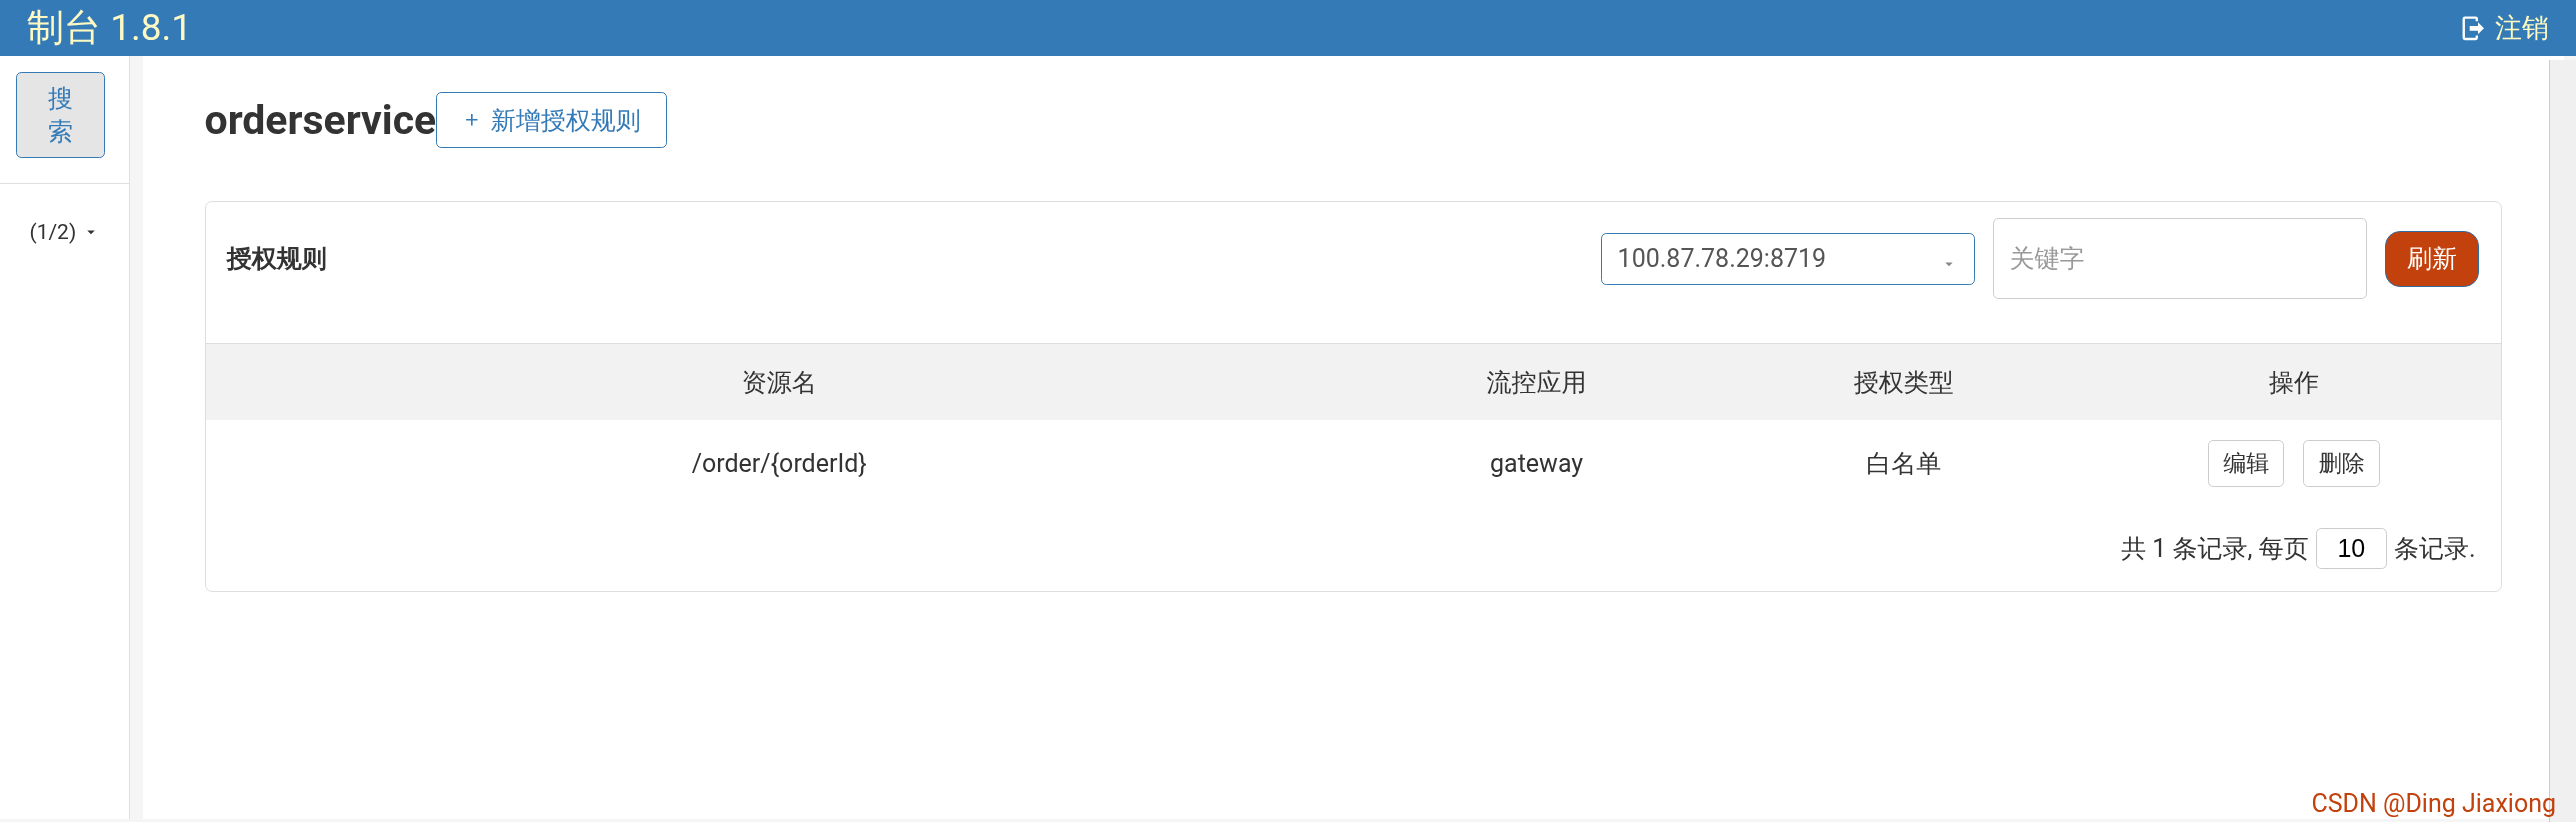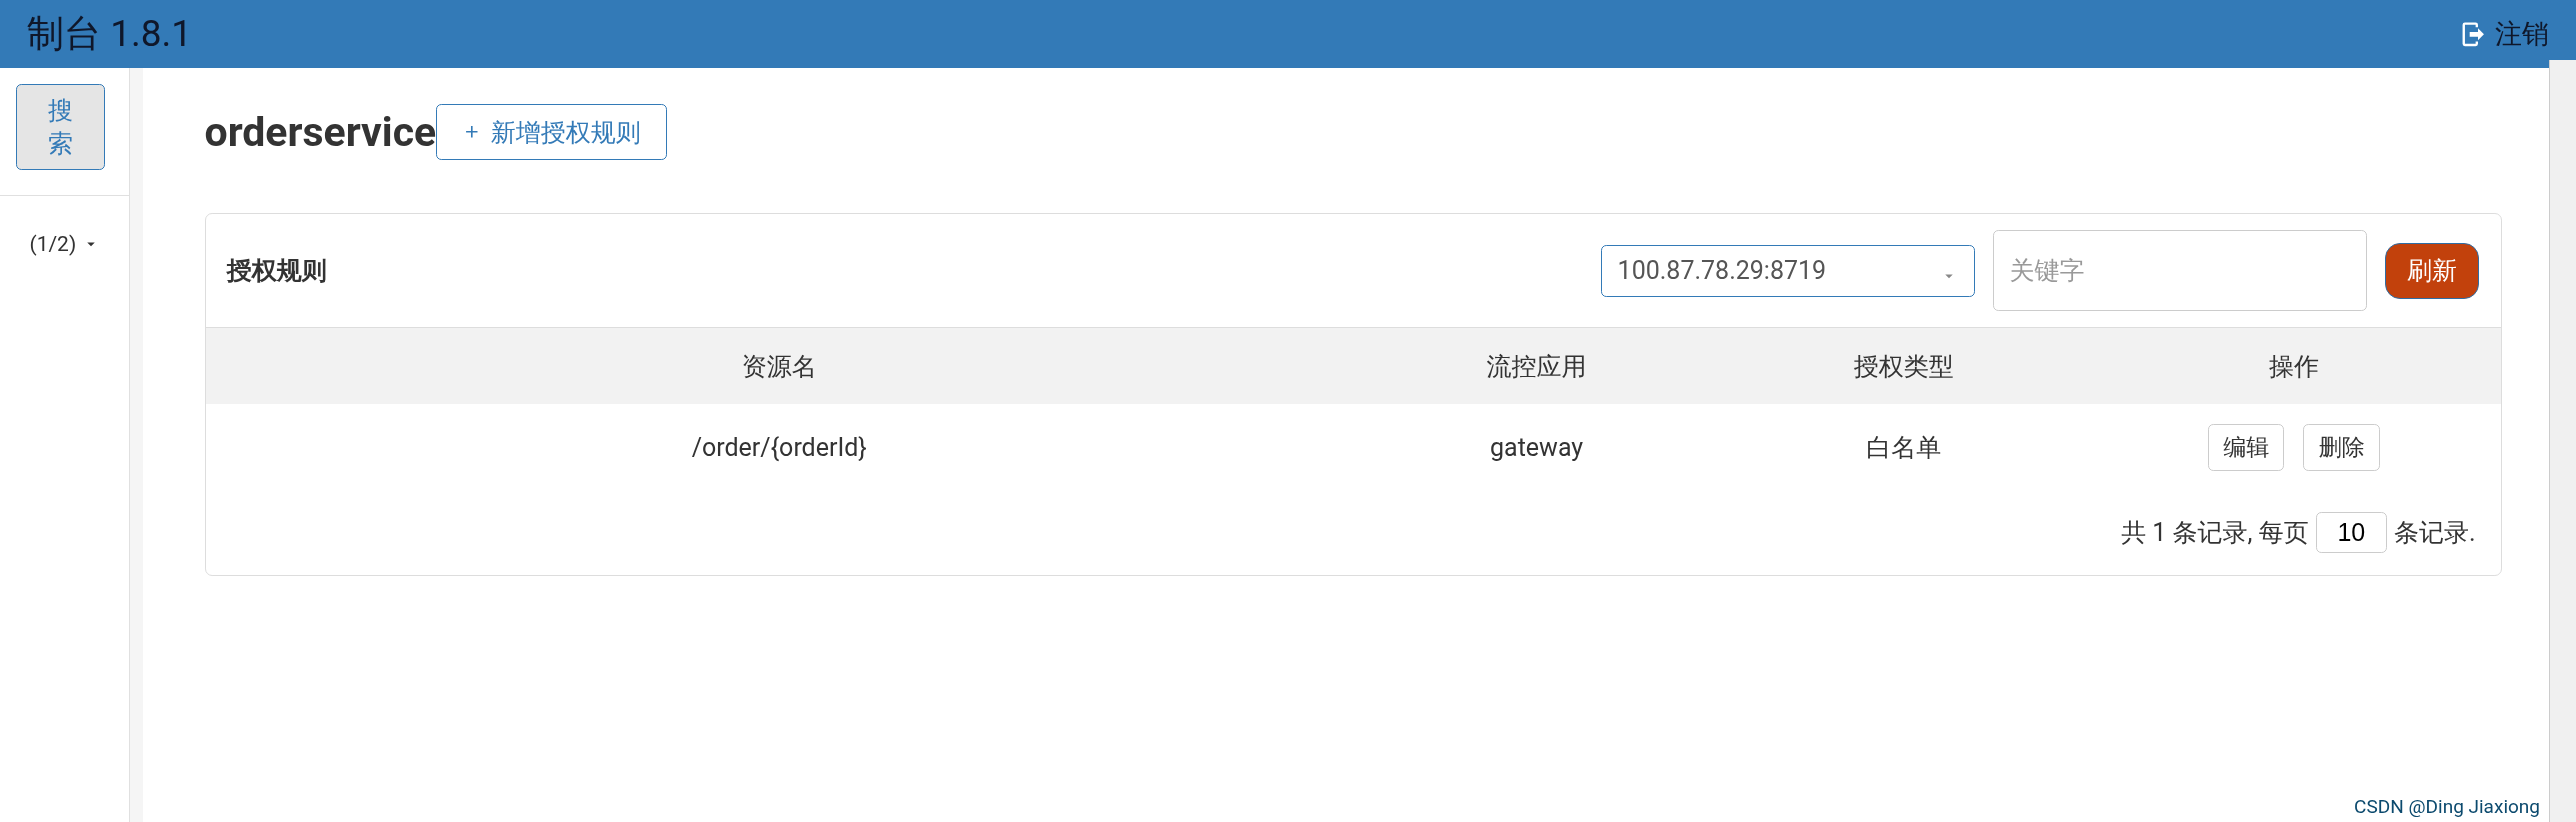--- a/index.html
+++ b/index.html
@@ -12,22 +12,22 @@
       background: #f5f5f5;
       color: #333;
       font-size: 25px;
       width: 2576px;
       height: 823px;
       overflow: hidden;
       position: relative;
     }
     .topbar {
       background: #337ab7;
-      color: #0f172a;
-      height: 68px;
+      color: #fef9c3;
+      height: 56px;
       display: flex;
       align-items: center;
       justify-content: space-between;
       padding: 0 27px;
     }
     .topbar-title {
       font-size: 37px;
       font-weight: 400;
     }
     .logout-btn {
@@ -173,20 +173,21 @@
       color: #fff;
       border: 1.8px solid #2e6da4;
       border-radius: 15px;
       padding: 10.7px 21.3px;
       font-size: 25px;
       cursor: pointer;
     }
     .table {
       width: 100%;
       border-collapse: collapse;
+      margin-top: 28px;
     }
     .table thead tr {
       background: #f2f2f2;
     }
     .table th {
       padding: 21.3px 14.2px;
       font-weight: 400;
       color: #333;
       font-size: 25px;
       text-align: center;
@@ -235,23 +236,23 @@
       right: 0;
       top: 60px;
       bottom: 0;
       width: 27px;
       background: #f0f0f0;
       border-left: 0.9px solid #ccc;
     }
     .watermark {
       position: absolute;
       bottom: 5.3px;
-      right: 36px;
-      font-size: 19px;
-      color: #0c4a6e;
+      right: 20px;
+      font-size: 25px;
+      color: #c2410c;
     }
   </style>
 </head>
 <body>
 
 <div class="topbar">
   <div class="topbar-title">制台 1.8.1</div>
   <div class="logout-btn">
     <svg viewBox="0 0 24 24">
         <path d="M16 17v-3H9v-4h7V7l5 5-5 5zM14 2a2 2 0 012 2v2h-2V4H5v16h9v-2h2v2a2 2 0 01-2 2H5a2 2 0 01-2-2V4a2 2 0 012-2h9z"></path>

